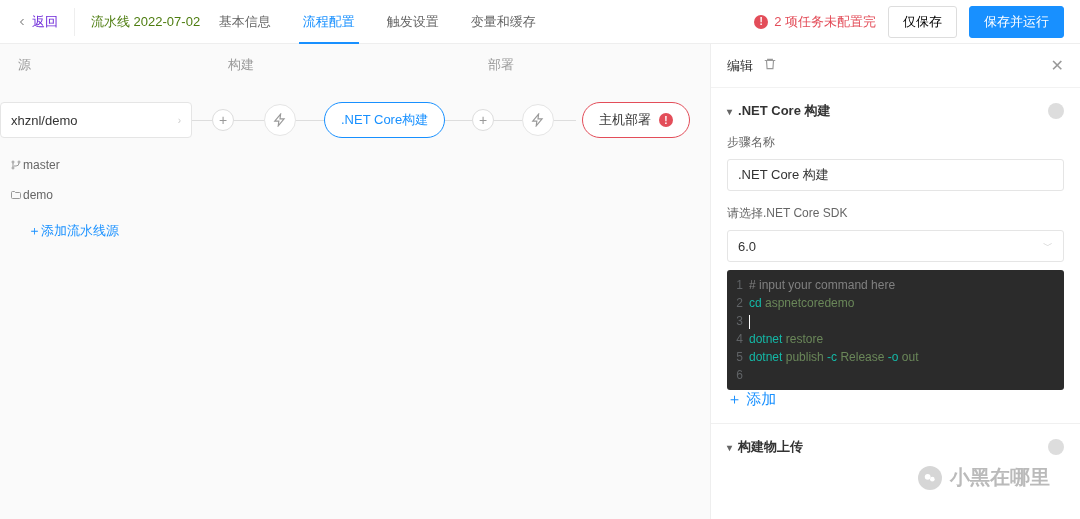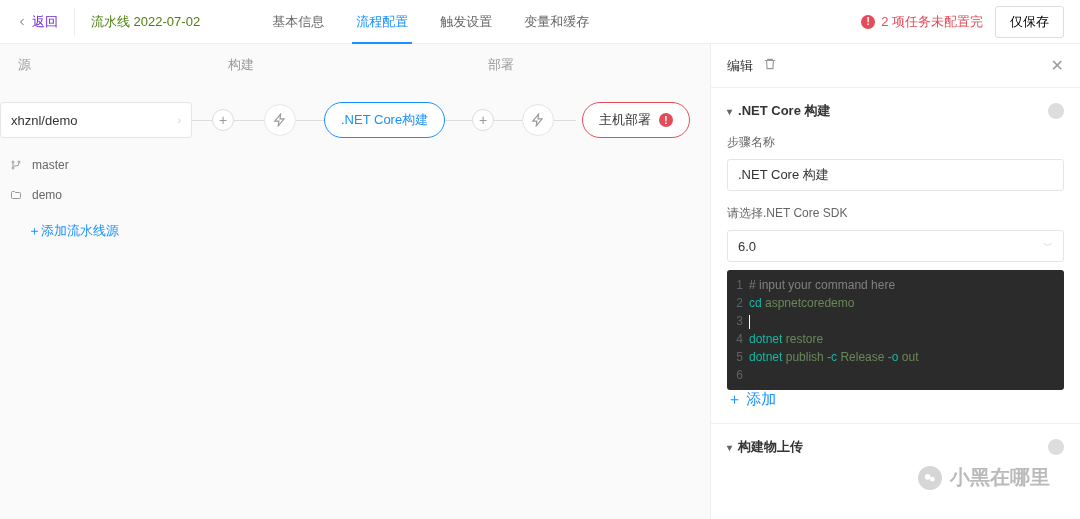--- a/index.html
+++ b/index.html
@@ -27,21 +27,21 @@
 .source-box { position:absolute; left:0; top:0; width:192px; height:36px; background:#fff; border:1px solid #e5e5e5; border-radius:4px; display:flex; align-items:center; padding:0 10px; font-size:13px; color:#333; }
 .source-box .chev { margin-left:auto; color:#ccc; font-size:10px; }
 .plus-circle { position:absolute; width:22px; height:22px; border-radius:50%; background:#fff; border:1px solid #ddd; display:flex; align-items:center; justify-content:center; color:#999; cursor:pointer; font-size:14px; top:7px; }
 .bolt-circle { position:absolute; width:32px; height:32px; border-radius:50%; background:#fff; border:1px solid #e5e5e5; display:flex; align-items:center; justify-content:center; top:2px; }
 .bolt-circle svg { width:14px; height:14px; }
 .node { position:absolute; height:36px; min-width:104px; border-radius:18px; background:#fff; display:flex; align-items:center; padding:0 16px; font-size:13px; top:0; cursor:pointer; }
 .node.blue { border:1px solid #1890ff; color:#1890ff; }
 .node.red { border:1px solid #e34d59; color:#333; }
 .node .err { width:14px; height:14px; border-radius:50%; background:#e34d59; color:#fff; display:flex; align-items:center; justify-content:center; font-size:10px; font-weight:bold; margin-left:8px; }
 .line { position:absolute; height:1px; background:#ddd; top:18px; }
-.src-meta { margin:16px 0 0 10px; display:flex; align-items:center; color:#666; font-size:12px; gap:10px; }
+.src-meta { margin:16px 0 0 10px; display:flex; align-items:center; color:#666; font-size:12px; gap:1px; }
 .src-meta svg { width:12px; height:12px; }
 .add-src { margin:20px 0 0 28px; color:#1890ff; font-size:13px; cursor:pointer; }
 .panel { position:absolute; top:44px; right:0; width:370px; bottom:0; background:#fff; border-left:1px solid #eee; display:flex; flex-direction:column; overflow:hidden; }
 .panel-head { height:44px; display:flex; align-items:center; padding:0 16px; border-bottom:1px solid #f2f2f2; }
 .panel-head .ttl { font-size:13px; color:#333; font-weight:500; }
 .panel-head .trash { margin-left:10px; cursor:pointer; color:#999; }
 .panel-head .close { margin-left:auto; cursor:pointer; color:#999; font-size:16px; }
 .panel-body { flex:1; overflow-y:auto; padding:14px 16px 8px; }
 .section-title { display:flex; align-items:center; font-size:13px; font-weight:600; color:#333; margin-bottom:14px; }
 .section-title .caret { margin-right:6px; font-size:10px; color:#666; }
@@ -81,20 +81,21 @@
     <div class="tab active">流程配置</div>
     <div class="tab">触发设置</div>
     <div class="tab">变量和缓存</div>
   </div>
   <div class="header-right">
     <div class="warning">
       <span class="warning-dot">!</span>
       <span>2 项任务未配置完</span>
     </div>
     <button class="btn">仅保存</button>
+    <button class="btn primary">保存并运行</button>
   </div>
 </div>
 
 <div class="canvas">
   <div class="col-head">
     <div class="col-h c1">源</div>
     <div class="col-h c2">构建</div>
     <div class="col-h c3">部署</div>
   </div>
 

